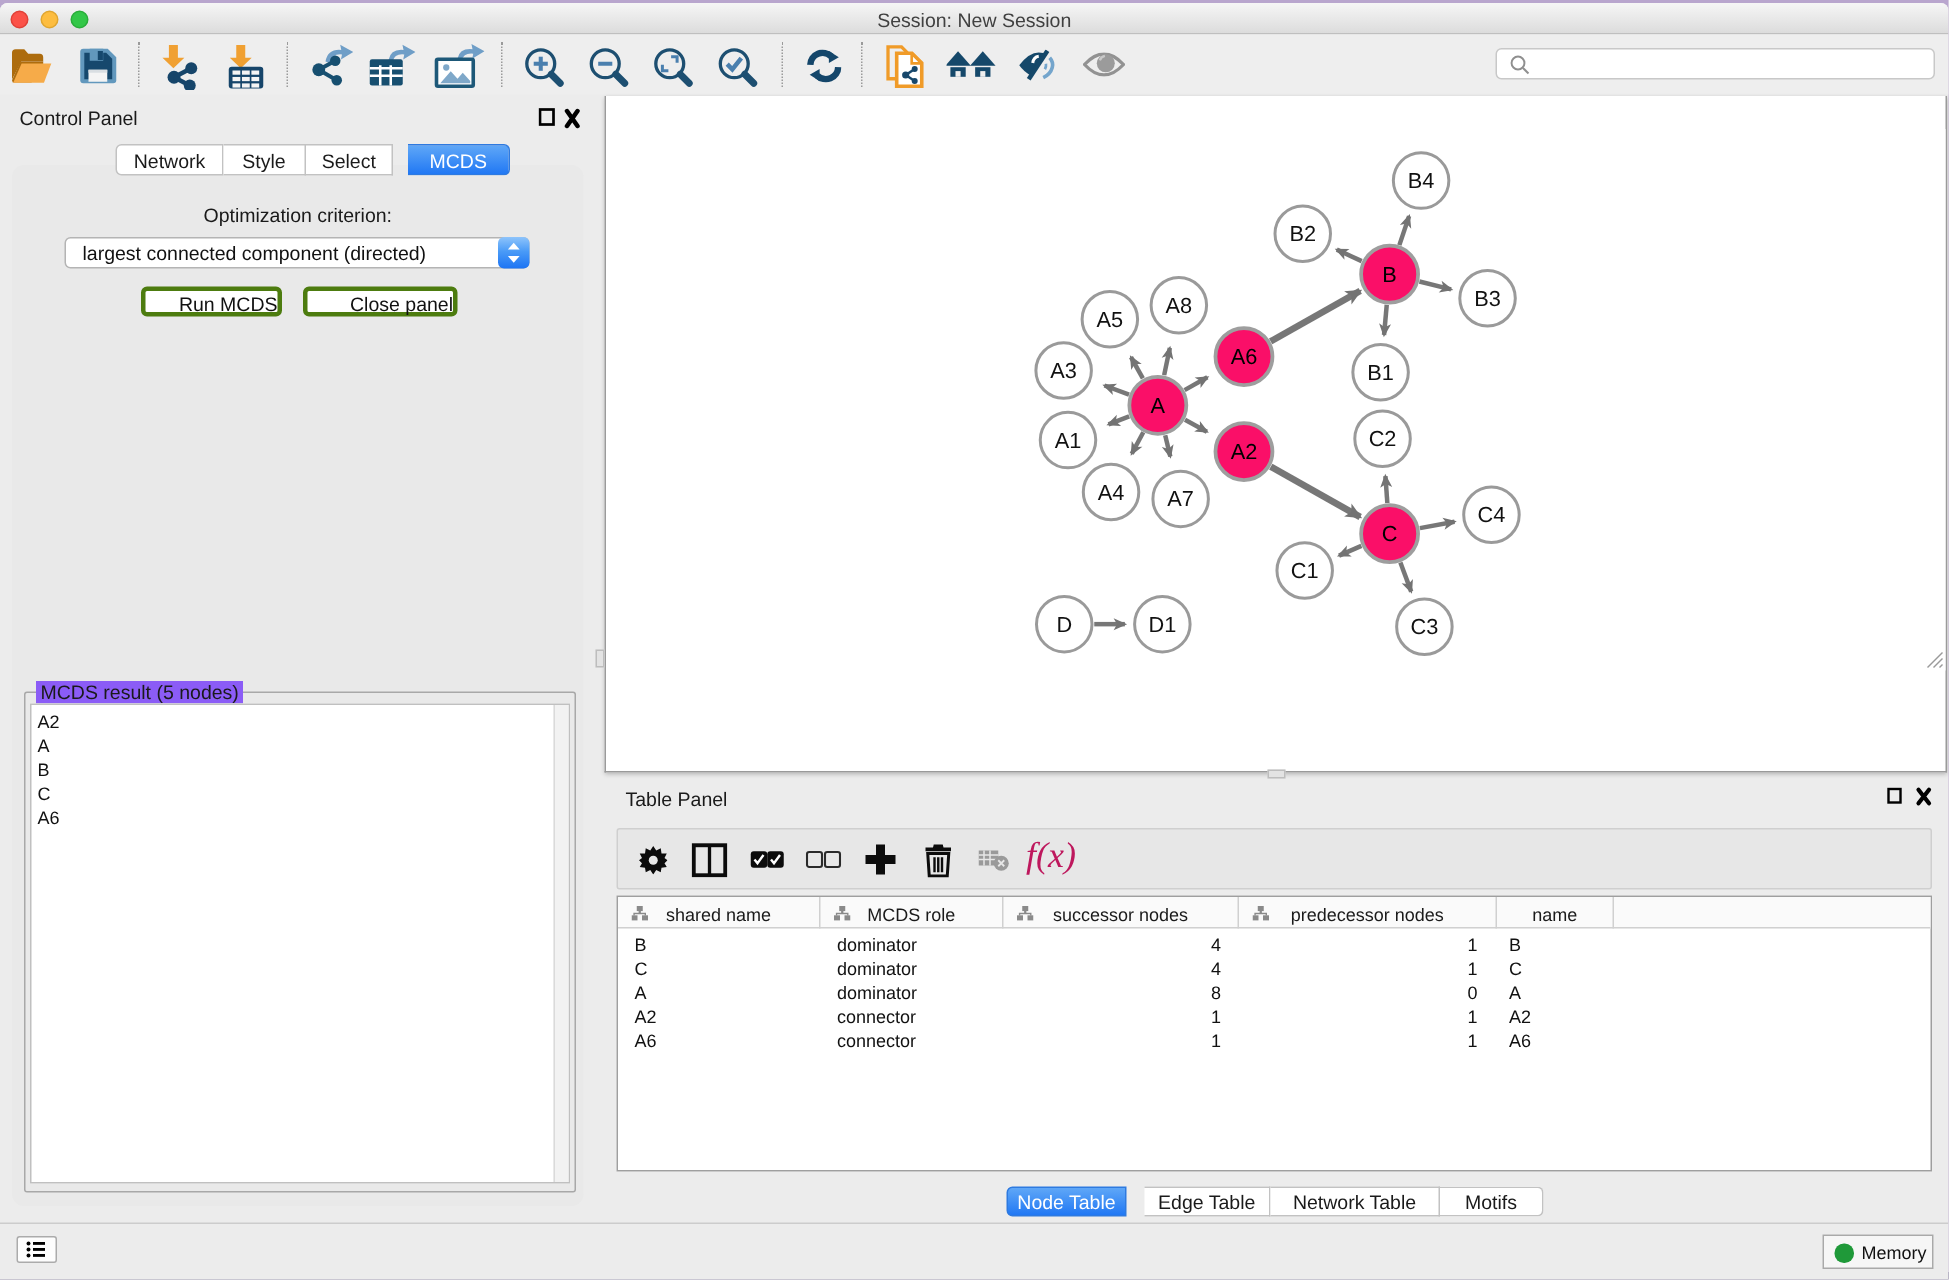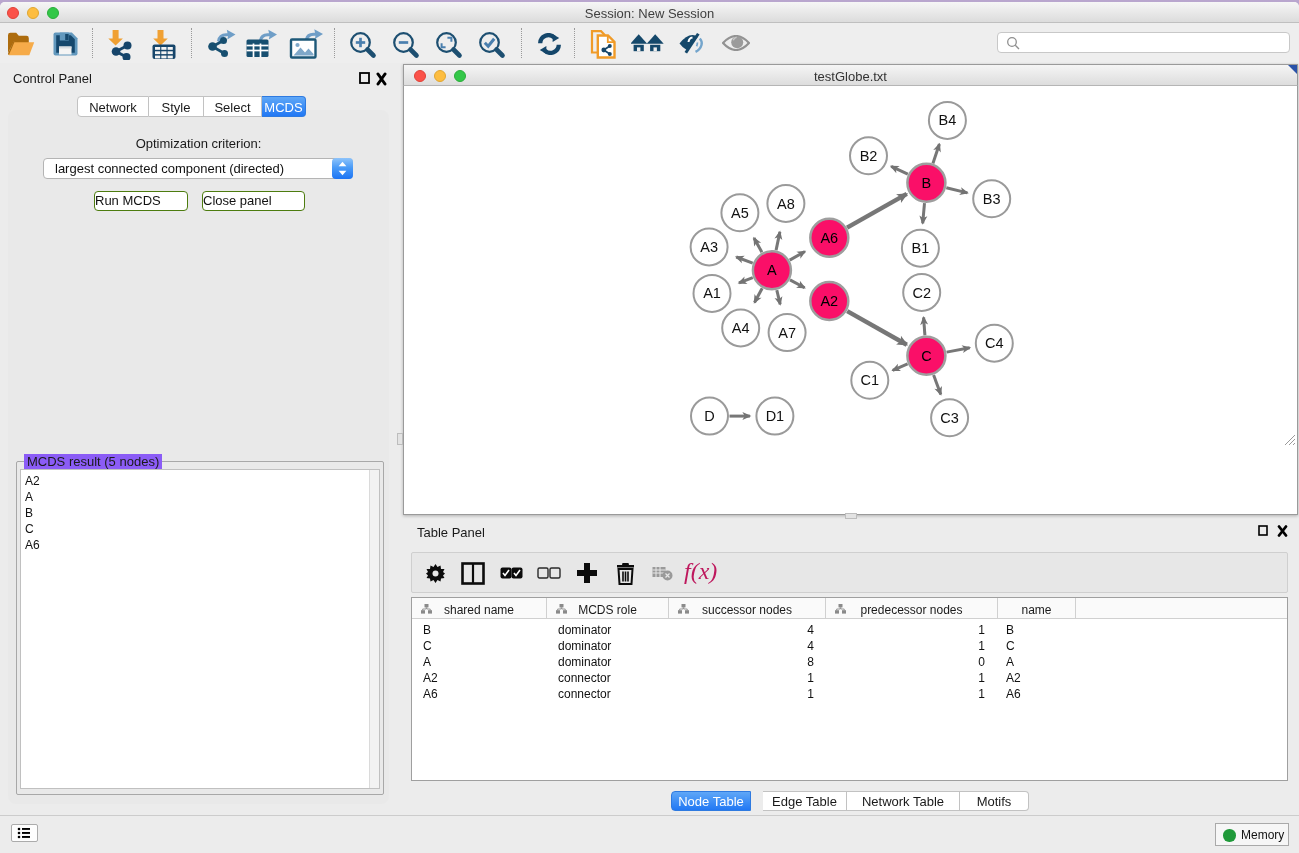--- a/index.html
+++ b/index.html
@@ -14,21 +14,21 @@
 .sep{position:absolute;top:5px;width:0;height:30px;border-left:1px dotted #9a9a9a}
 #searchbox{position:absolute;left:997px;top:9px;width:293px;height:21px;background:#fff;border:1px solid #c8c8c8;border-radius:4px}
 #cpanel{position:absolute;left:0;top:63px;width:397px;height:752px}
 #cphead{position:absolute;left:13px;top:8px;font-size:13px;color:#1a1a1a}
 #cpbody{position:absolute;left:8px;top:47px;width:381px;height:694px;background:#e9e9e9;border-radius:8px}
 .tabseg{position:absolute;top:33px;height:21px;font-size:13px}
 .tabseg div{position:absolute;top:0;height:21px;line-height:21px;text-align:center;background:#fff;border:1px solid #c2c2c2;color:#1a1a1a}
 #optlabel{position:absolute;left:0;width:397px;top:73px;text-align:center;font-size:13px;color:#1a1a1a}
 #dropdown{position:absolute;left:43px;top:95px;width:310px;height:21px;background:#fff;border:1px solid #b4b4b4;border-radius:4px;font-size:13px;line-height:19px;padding-left:11px;color:#111}
 #dropbtn{position:absolute;right:-1px;top:-1px;width:21px;height:21px;border-radius:4px;background:linear-gradient(#8ec4fb,#4a9bf7 45%,#1c74f4);color:#fff}
-.btn{position:absolute;top:128px;height:20px;background:#fff;border:1px solid #4d7c0f;border-radius:4px;font-size:13px;line-height:18px;text-align:left;color:#111}
+.btn{position:absolute;top:128px;height:20px;background:#fff;border:3px solid #4d7c0f;border-radius:4px;font-size:13px;line-height:18px;text-align:right;color:#111}
 #groupbox{position:absolute;left:16px;top:398px;width:368px;height:334px;border:1px solid #a8a8a8;border-radius:2px}
 #grouplabel{position:absolute;left:7px;top:-8px;background:#8b5cf6;padding:0 3px;font-size:13px;color:#1a1a1a}
 #listbox{position:absolute;left:3px;top:7px;width:360px;height:320px;background:#fff;border:1px solid #c0c0c0;font-size:12px;color:#111;padding-top:3px}
 #listbox .li{height:16px;line-height:16px;padding-left:4px}
 #lbsb{position:absolute;right:0;top:0;width:10px;height:318px;background:#f2f2f2;border-left:1px solid #dadada}
 
 #netwin{position:absolute;left:403px;top:64px;width:895px;height:451px;background:#fff;border:1px solid #9a9a9a;border-top:none;box-shadow:0 1px 3px rgba(0,0,0,.25)}
 #nettitle{position:absolute;left:-1px;top:0;width:895px;height:22px;background:linear-gradient(#f5f5f5,#dddddd);border:1px solid #9a9a9a;border-bottom:1px solid #b5b5b5;border-radius:1px 1px 0 0}
 #nettitle .t{position:absolute;left:0;right:0;top:4px;text-align:center;font-size:13px;color:#333}
 #netcanvas{position:absolute;left:0;top:22px;width:893px;height:361px;background:#fff}
@@ -201,21 +201,21 @@
   <div id="cphead">Control Panel</div>
   <svg class="abs" style="left:359px;top:9px" width="30" height="14" viewBox="0 0 30 14">
       <rect x="1" y="1" width="9" height="10" fill="none" stroke="#000" stroke-width="1.8"></rect>
       <path d="M19 2 L26 12 M26 2 L19 12" stroke="#000" stroke-width="3" stroke-linecap="round"></path>
     </svg>
   <div id="cpbody"></div>
   <div class="tabseg">
     <div style="left:77px;width:72px;border-radius:4px 0 0 4px">Network</div>
     <div style="left:149px;width:55px;border-left:none">Style</div>
     <div style="left:204px;width:58px;border-left:none">Select</div>
-    <div style="left:262px;width:44px;border-left:none;border-radius:0 4px 4px 0;background:linear-gradient(#5fa7f7,#2178f4);border-color:#2e7ae0;color:#fff">MCDS</div>
+    <div style="left:272px;width:68px;border-left:none;border-radius:0 4px 4px 0;background:linear-gradient(#5fa7f7,#2178f4);border-color:#2e7ae0;color:#fff">MCDS</div>
   </div>
   <div id="optlabel">Optimization criterion:</div>
   <div id="dropdown">largest connected component (directed)
     <div id="dropbtn"><svg width="21" height="21" viewBox="0 0 21 21">
           <path d="M10.5 3.8 L14.4 8.3 L6.6 8.3 Z" fill="#fff"></path>
           <path d="M10.5 17.2 L14.4 12.7 L6.6 12.7 Z" fill="#fff"></path>
         </svg></div>
   </div>
   <div class="btn" style="left:94px;width:94px">Run MCDS</div>
   <div class="btn" style="left:202px;width:103px">Close panel</div>
@@ -225,29 +225,20 @@
       <div class="li">A2</div>
         <div class="li">A</div>
         <div class="li">B</div>
         <div class="li">C</div>
         <div class="li">A6</div>
       <div id="lbsb"></div>
     </div>
   </div>
 </div>
 <div id="netwin">
-  <div id="nettitle">
-    <div class="t">testGlobe.txt</div>
-    <div class="tl" style="left:10px;top:5px;background:#fb5249;border:0.5px solid #e04138"></div>
-    <div class="tl" style="left:30px;top:5px;background:#fdbd40;border:0.5px solid #e0a630"></div>
-    <div class="tl" style="left:50px;top:5px;background:#33c748;border:0.5px solid #2aad3a"></div>
-    <svg style="position:absolute;right:0;top:0" width="11" height="11">
-        <path d="M11 0 L11 9 L2 0 Z" fill="#2a52a8"></path>
-      </svg>
-  </div>
   <div id="netcanvas">
   <svg width="893" height="427" viewBox="0 0 893 427">
   <defs>
     <marker id="ah" markerWidth="10" markerHeight="9" refX="8" refY="4.5" orient="auto" markerUnits="userSpaceOnUse">
             <path d="M0.5 0.5 L9.5 4.5 L0.5 8.5 L2.8 4.5 Z" fill="#737373"></path>
           </marker>
     <marker id="ah2" markerWidth="12" markerHeight="11" refX="10" refY="5.5" orient="auto" markerUnits="userSpaceOnUse">
             <path d="M0.5 0.5 L11.5 5.5 L0.5 10.5 L3.2 5.5 Z" fill="#737373"></path>
           </marker>
   </defs>

